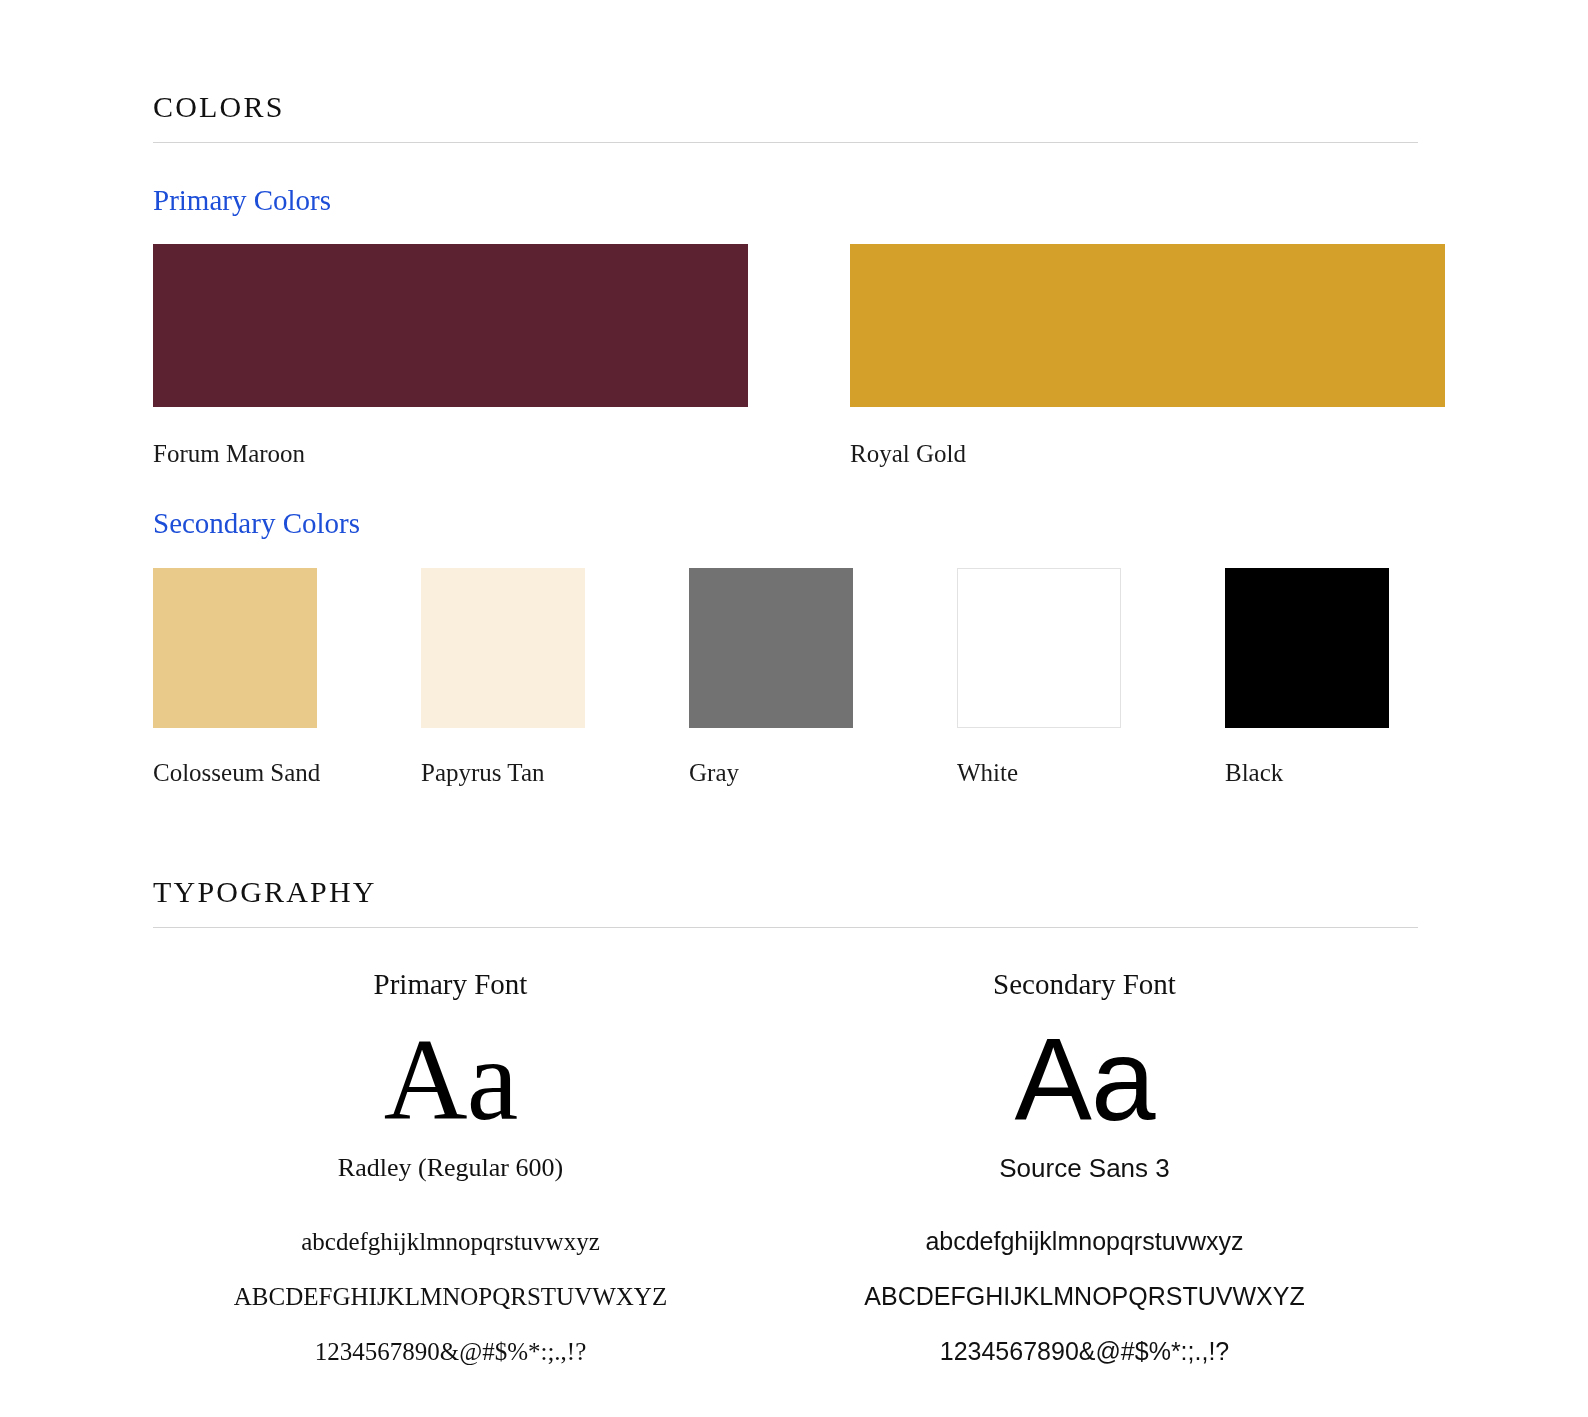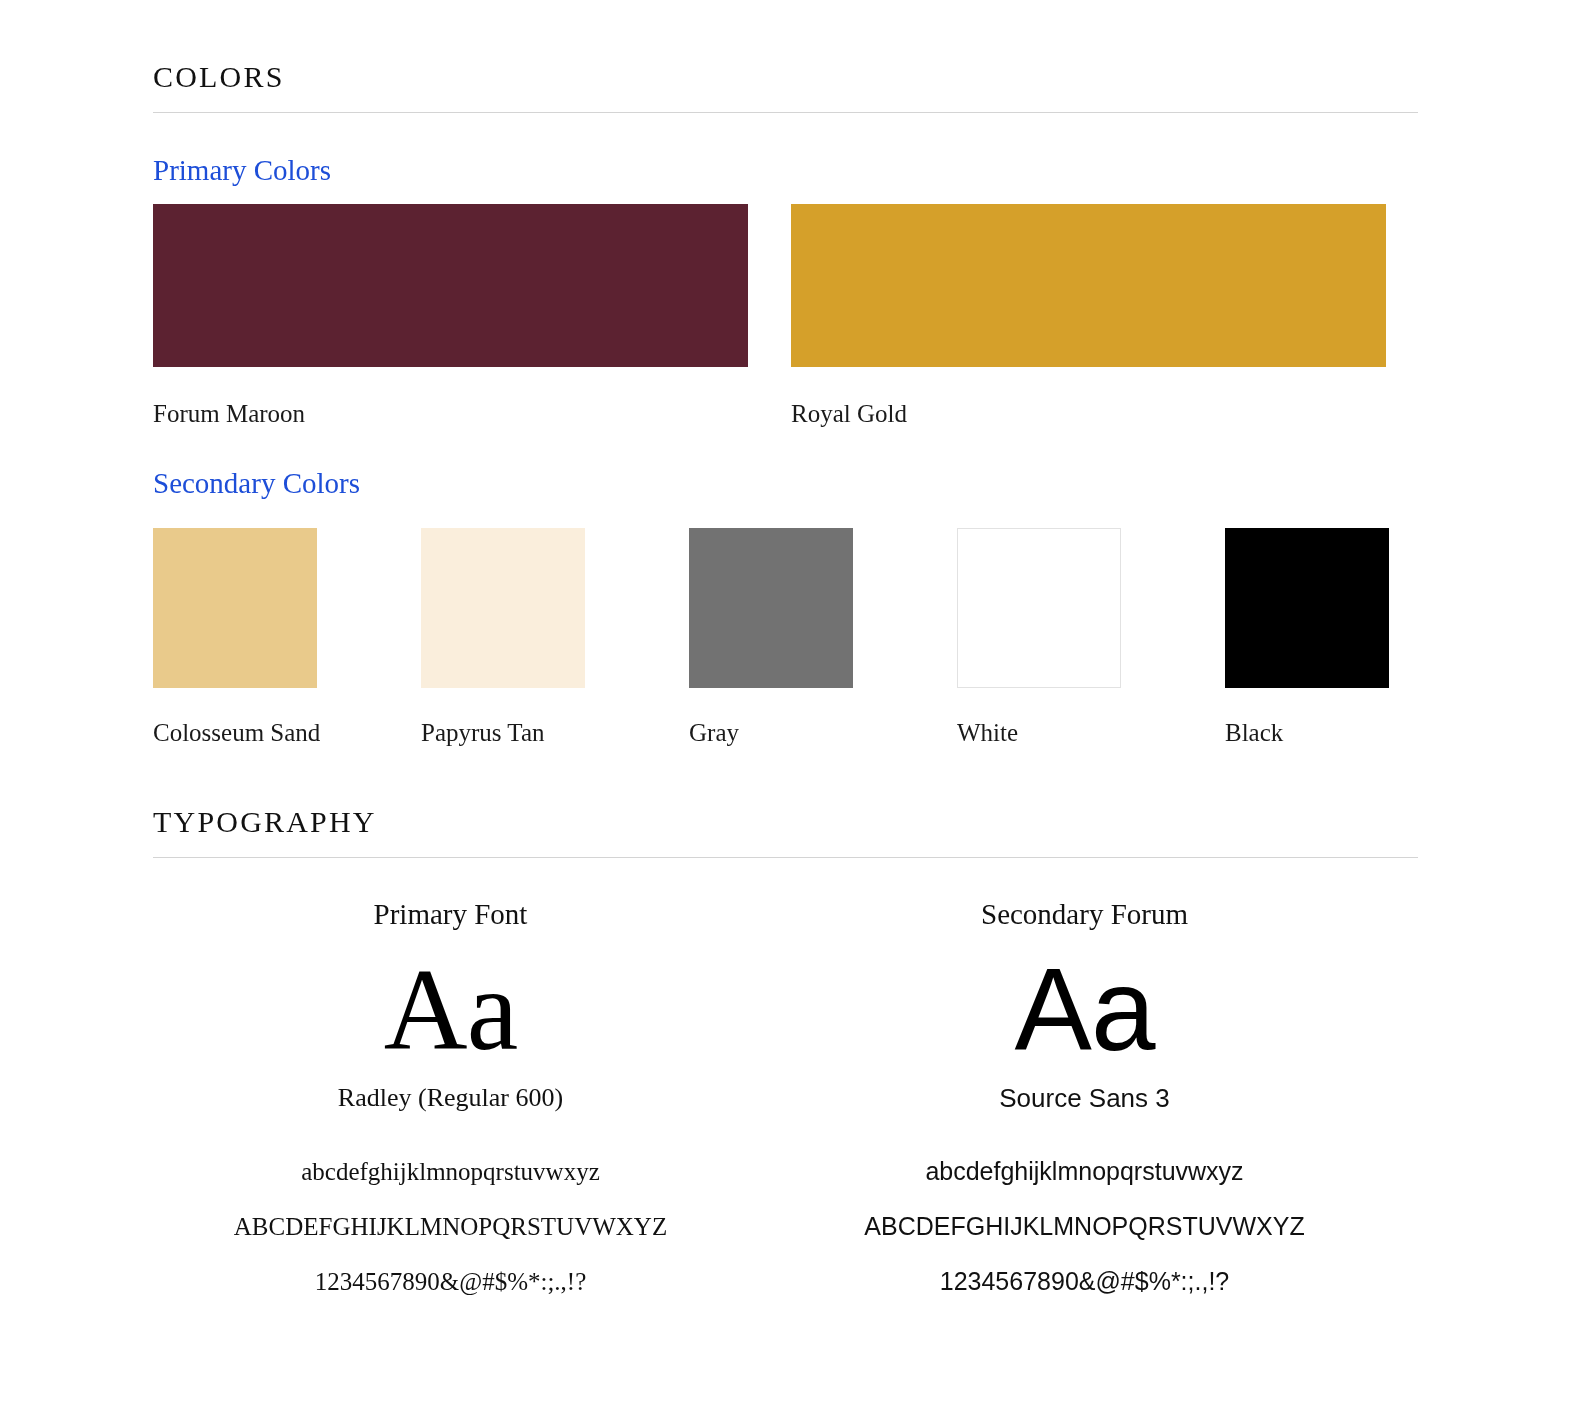--- a/index.html
+++ b/index.html
@@ -31,21 +31,21 @@
   .section {
     width: 100%;
   }
   .section-title {
     font-family: "Liberation Serif", "DejaVu Serif", serif;
     font-size: 30px;
     letter-spacing: 2.2px;
     font-weight: 400;
     color: #111111;
     line-height: 1;
-    padding-top: 62px;
+    padding-top: 92px;
   }
   .section-rule {
     width: 100%;
     height: 1px;
     background: #d4d4d4;
     margin-top: 20px;
   }
 
   
   .sub-heading {
@@ -53,22 +53,22 @@
     font-size: 29px;
     font-weight: 400;
     color: #1d4ed8;
     line-height: 1;
     margin-top: 43px;
   }
 
   
   .primary-row {
     display: flex;
-    gap: 43px;
-    margin-top: 19px;
+    gap: 102px;
+    margin-top: 29px;
   }
   .primary-item {
     width: 595px;
   }
   .primary-chip {
     width: 595px;
     height: 163px;
   }
   .chip-label {
     font-family: "Liberation Serif", "DejaVu Serif", serif;
@@ -219,21 +219,21 @@
           <div class="type-sample serif">Aa</div>
           <div class="type-name serif">Radley (Regular 600)</div>
           <div class="specimen serif">
             <div class="specimen-line">abcdefghijklmnopqrstuvwxyz</div>
             <div class="specimen-line">ABCDEFGHIJKLMNOPQRSTUVWXYZ</div>
             <div class="specimen-line">1234567890&amp;@#$%*:;.,!?</div>
           </div>
         </div>
 
         <div class="type-col">
-          <div class="type-heading">Secondary Forum</div>
+          <div class="type-heading">Secondary Font</div>
           <div class="type-sample sans">Aa</div>
           <div class="type-name sans">Source Sans 3</div>
           <div class="specimen sans">
             <div class="specimen-line">abcdefghijklmnopqrstuvwxyz</div>
             <div class="specimen-line">ABCDEFGHIJKLMNOPQRSTUVWXYZ</div>
             <div class="specimen-line">1234567890&amp;@#$%*:;.,!?</div>
           </div>
         </div>
 
       </div>

